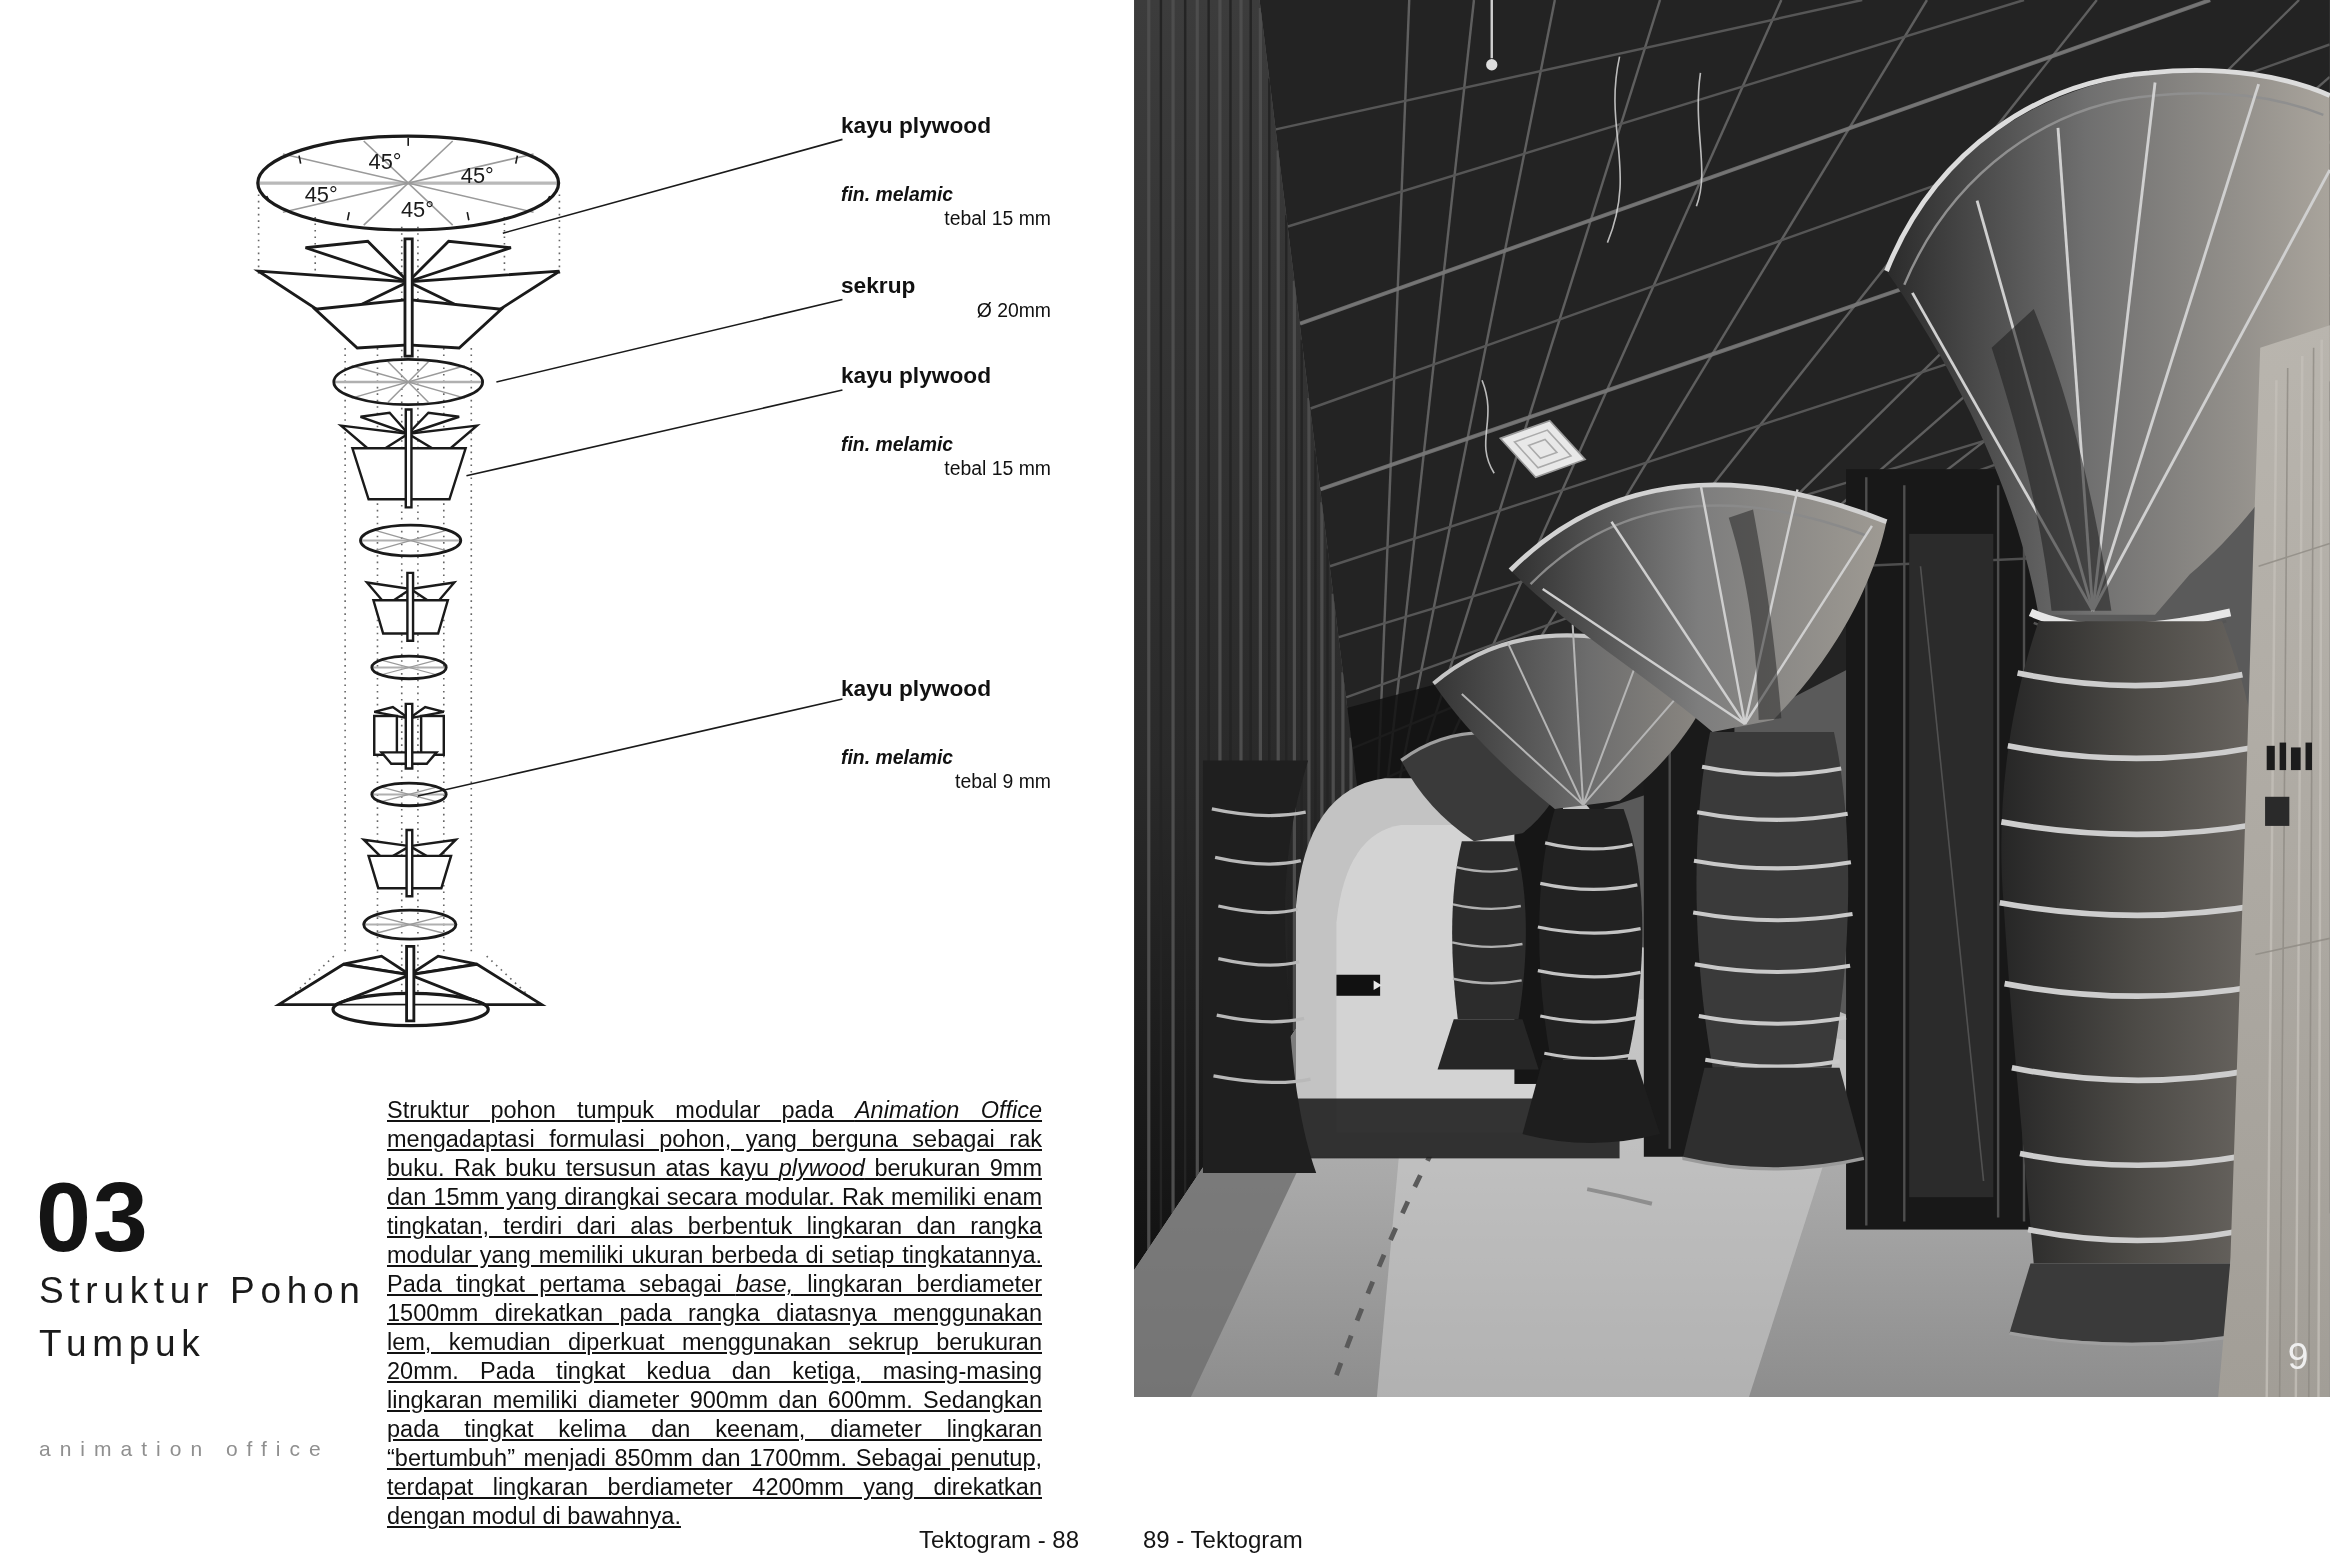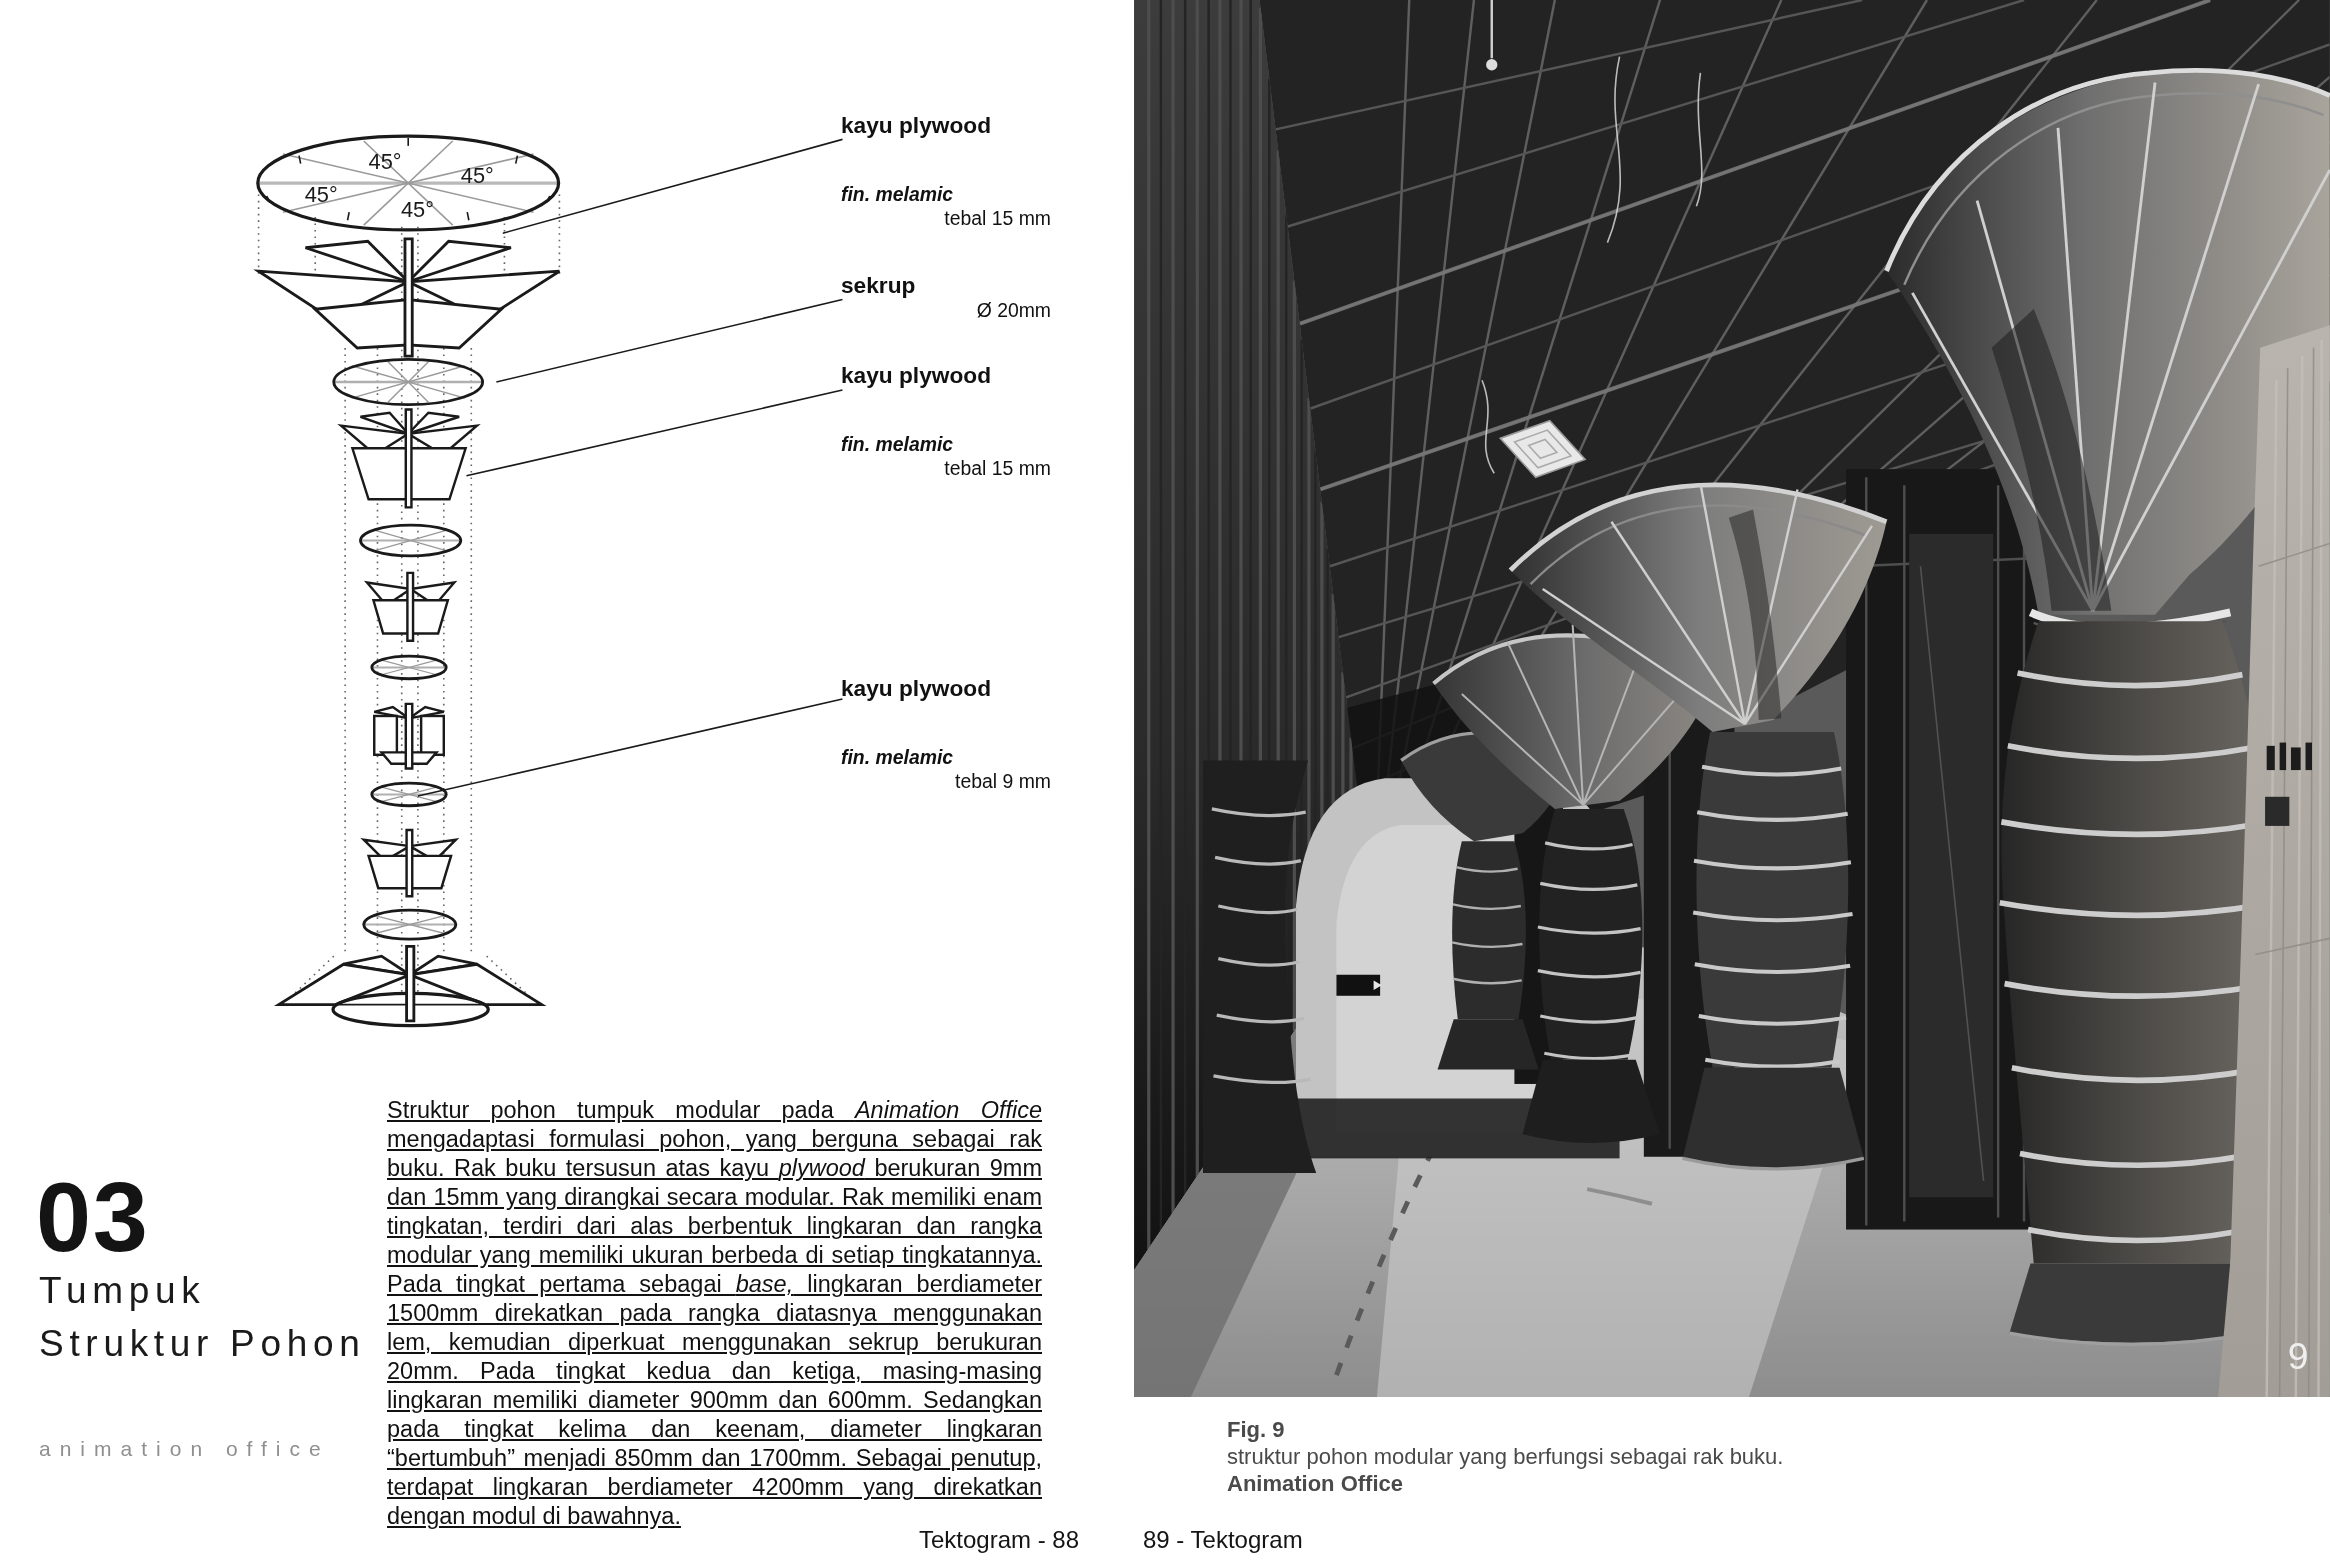--- a/index.html
+++ b/index.html
@@ -217,22 +217,22 @@
     <div class="l3">tebal 15 mm</div>
   </div>
   <div class="abs callout co4">
     <div class="l1">kayu plywood</div>
     <div class="l2">fin. melamic</div>
     <div class="l3">tebal 9 mm</div>
   </div>
 
   <div class="abs chapter-number">03</div>
   <div class="abs chapter-title">
+    <div>Struktur Pohon</div>
     <div>Tumpuk</div>
-    <div>Struktur Pohon</div>
   </div>
   <div class="abs chapter-sub">animation office</div>
 
   <div class="abs body-text">
     <span>Struktur pohon tumpuk modular pada </span><span class="it">Animation Office</span><span> mengadaptasi formulasi pohon, yang berguna sebagai rak buku. Rak buku tersusun atas kayu </span><span class="it">plywood</span><span> berukuran 9mm dan 15mm yang dirangkai secara modular. Rak memiliki enam tingkatan, terdiri dari alas berbentuk lingkaran dan rangka modular yang memiliki ukuran berbeda di setiap tingkatannya. Pada tingkat pertama sebagai </span><span class="it">base,</span><span> lingkaran berdiameter 1500mm direkatkan pada rangka diatasnya menggunakan lem, kemudian diperkuat menggunakan sekrup berukuran 20mm. Pada tingkat kedua dan ketiga, masing-masing lingkaran memiliki diameter 900mm dan 600mm. Sedangkan pada tingkat kelima dan keenam, diameter lingkaran “bertumbuh” menjadi 850mm dan 1700mm. Sebagai penutup, terdapat lingkaran berdiameter 4200mm yang direkatkan dengan modul di bawahnya.</span>
   </div>
 
   <div class="abs photo">
     <svg viewBox="0 0 1478 1727" width="1196" height="1397">
       <defs>
@@ -524,23 +524,18 @@
             <rect x="1416" y="918" width="8" height="34"></rect>
           <rect x="1430" y="924" width="12" height="28"></rect>
             <rect x="1448" y="918" width="8" height="34"></rect>
         </g>
       </g>
 
       <text class="photo-num" x="1426" y="1692">9</text>
     </svg>
   </div>
 
-  <div class="abs caption">
-    <div class="b">Fig. 9</div>
-    <div>struktur pohon modular yang berfungsi sebagai rak buku.</div>
-    <div class="b">Animation Office</div>
-  </div>
 
   <div class="abs footer footer-left">Tektogram - 88</div>
   <div class="abs footer footer-right">89 - Tektogram</div>
 
 </div>
 
 
 </body></html>

